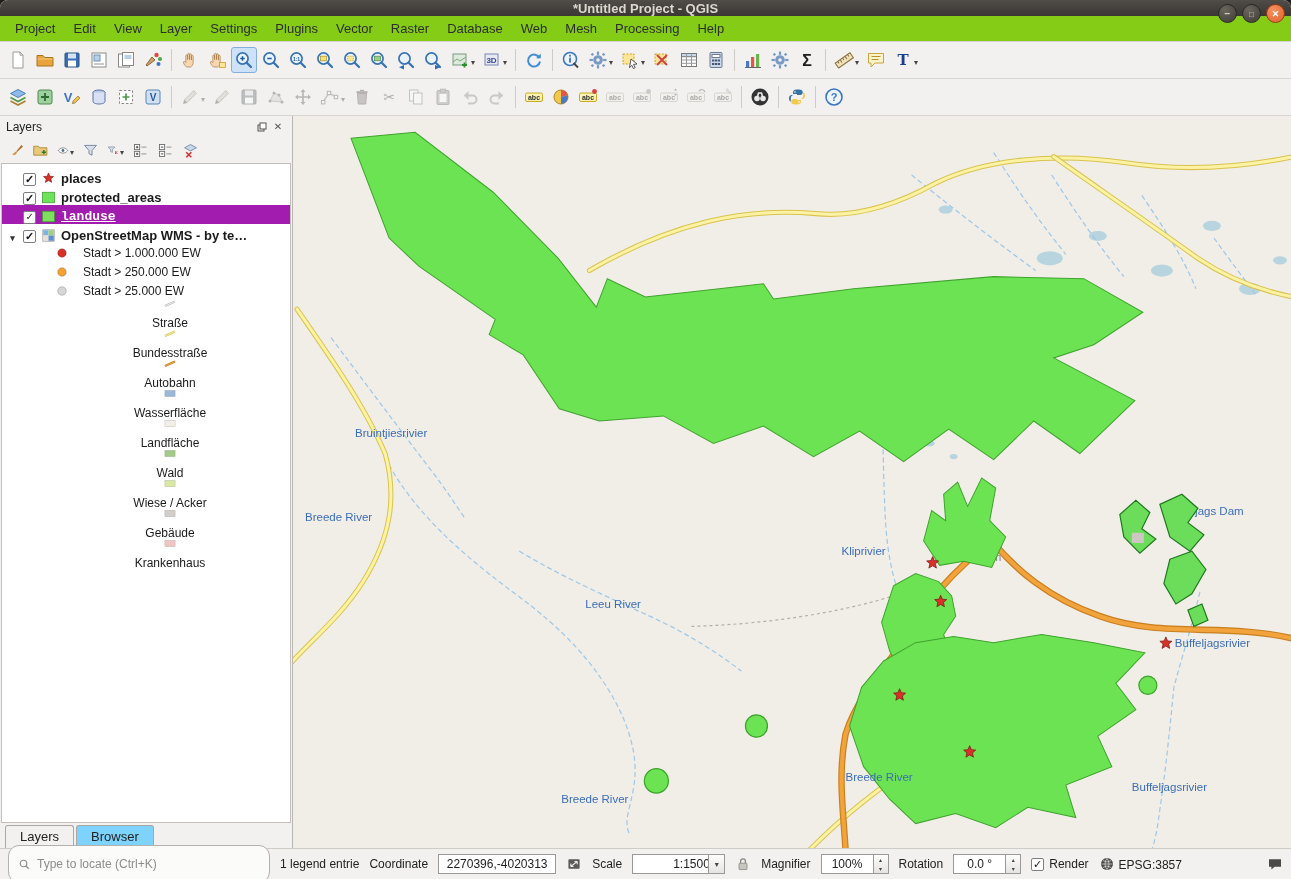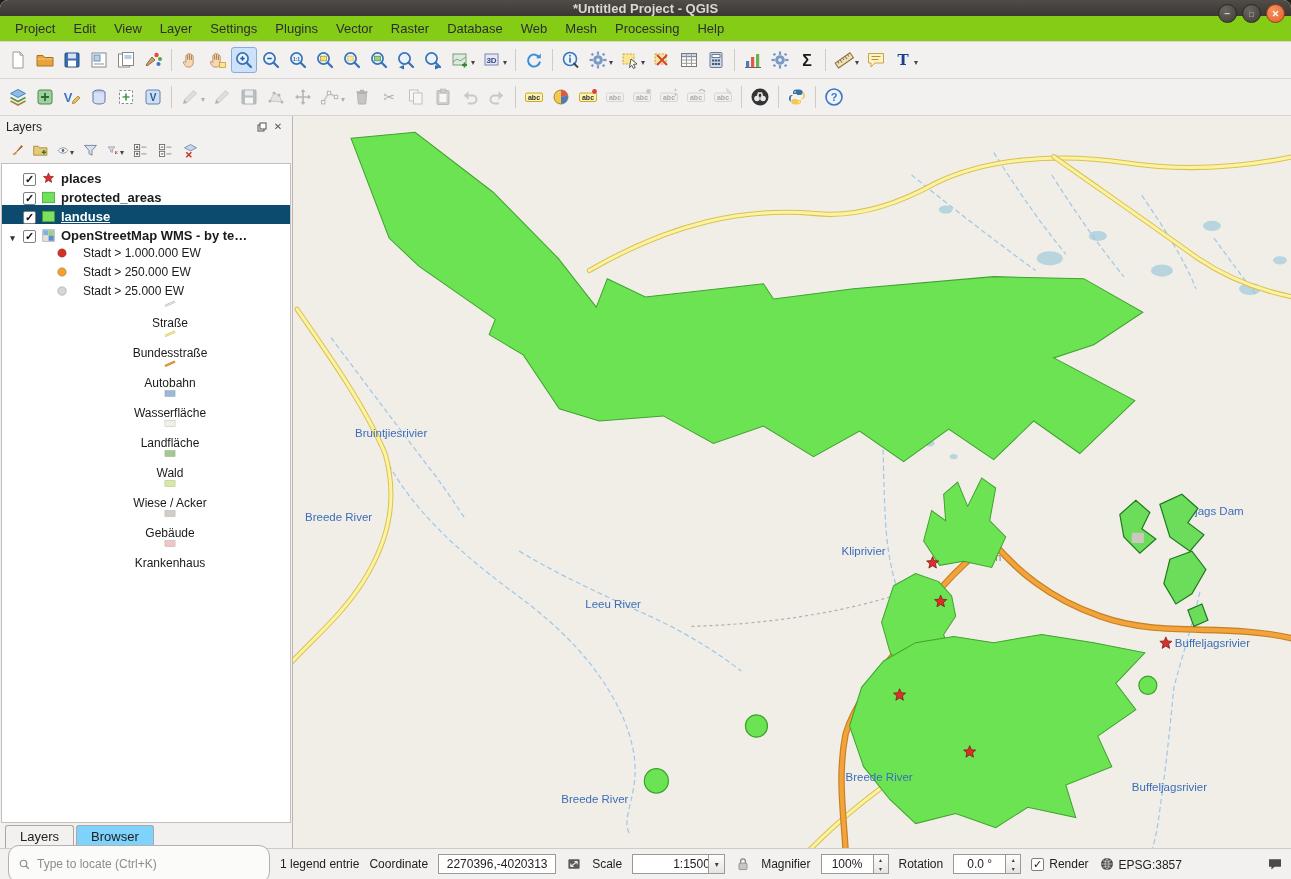--- a/index.html
+++ b/index.html
@@ -41,21 +41,21 @@
   .ptool { height:26px; flex:none; display:flex; align-items:center; gap:2px; padding:0 4px; }
   .ptool .tb { width:23px; height:23px; }
   .ptool .ti { width:17px; height:17px; }
   .tree { flex:1; margin:0 1px; background:#fff; border:1px solid #c2bfbc; overflow:hidden; padding-top:3px; }
   .lrow { height:19px; display:flex; align-items:flex-end; gap:5px; padding-left:5px; font-size:13px; font-weight:bold; color:#1a1a1a; }
   .arr { width:11px; flex:none; text-align:center; font-size:9px; color:#333; }
   .arr.open::after { content:"▾"; }
   .cb { width:13px; height:13px; flex:none; border:1px solid #7f7f7f; background:#fff; border-radius:2px; font-size:11px; line-height:11px; color:#15151d; display:flex; align-items:center; justify-content:center; }
   .cb::after { content:"✓"; }
   .sym { width:15px; height:15px; flex:none; display:block; }
-  .lrow.sel { background:#0c4a6e; color:#fff; }
+  .lrow.sel { background:#a21caf; color:#fff;font-family:Liberation Mono, monospace; }
   .lrow.sel .llabel { text-decoration:underline; }
   .crow { display:flex; align-items:center; gap:9px; padding-left:48px; font-size:12px; font-weight:normal; color:#1a1a1a; }
   .h19 { height:19px;text-align:center; } .h30 { height:30px;flex-direction:column; }
   .tabsbar { height:25px; flex:none; display:flex; align-items:flex-end; gap:2px; padding:0 5px; background:#f2f1f0; }
   .tab { padding:3px 14px 4px; font-size:13px; color:#222; background:#7dd3fc; border:1px solid #aaa7a4; border-bottom:none; border-radius:3px 3px 0 0; }
   .tab.active { background:#f2f1f0; }
 
   
   .map { flex:1; position:relative; background:#f1eee8; min-width:0; }
   .mapsvg { position:absolute; inset:0; width:100%; height:100%; }

